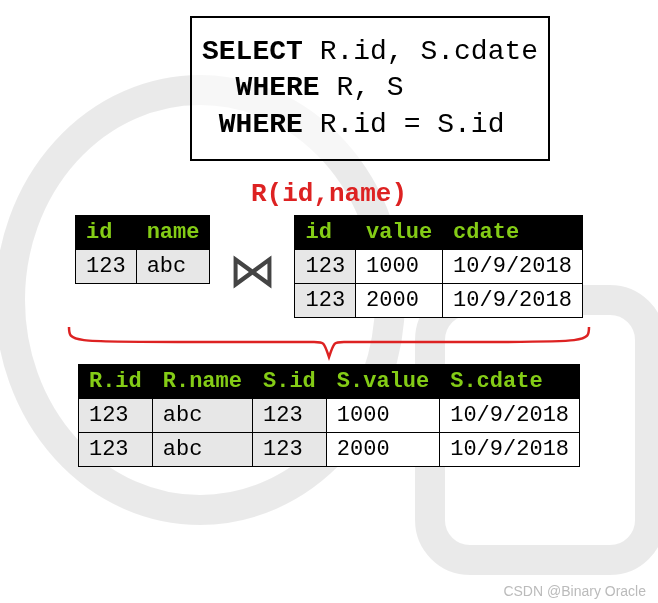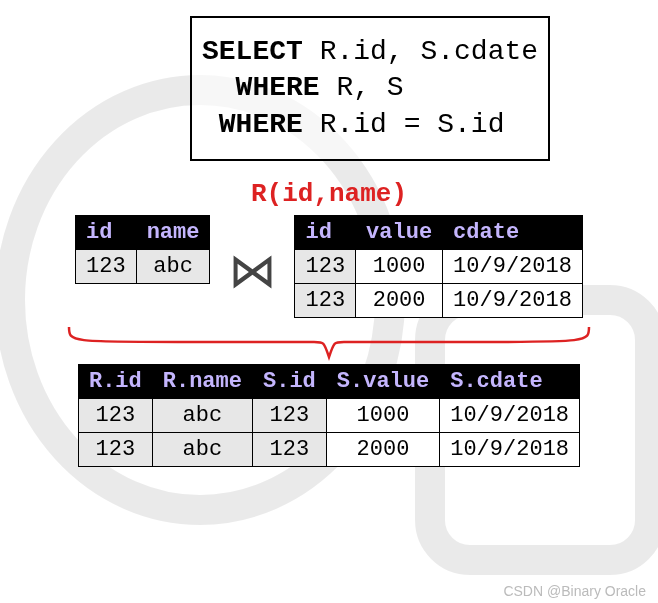--- a/index.html
+++ b/index.html
@@ -49,30 +49,29 @@
     gap: 18px;
     margin-top: 6px;
   }
   table {
     border-collapse: collapse;
     font-size: 22px;
     background: #fff;
   }
   th {
     background: #000;
-    color: #c4b5fd;
+    color: #84cc16;
     text-align: left;
     padding: 4px 10px;
     border: 1px solid #000;
     font-weight: bold;
   }
   td {
     border: 1px solid #000;
     padding: 4px 10px;
-    text-align: center;
   }
   .grey-col { background: #e7e7e7; }
   .bowtie {
     font-size: 48px;
     color: #444;
     align-self: center;
     margin-top: 10px;
   }
   .brace-wrap {
     display: flex;

